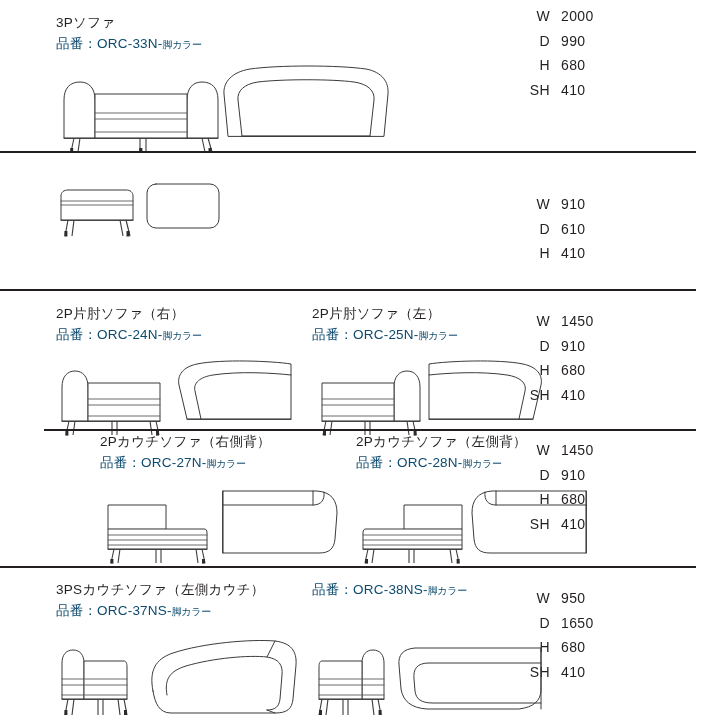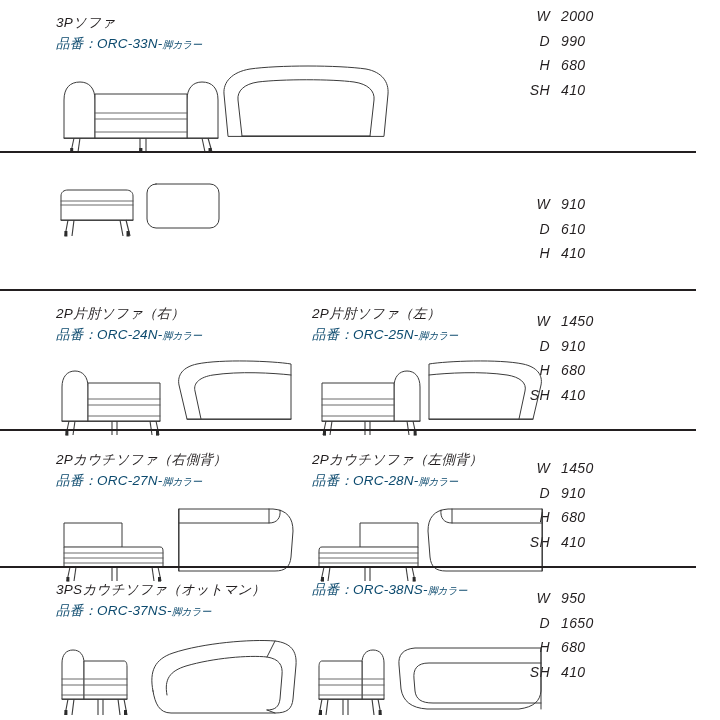--- a/index.html
+++ b/index.html
@@ -13,21 +13,20 @@
     height: 720px;
     font-family: "Liberation Sans", "DejaVu Sans", sans-serif;
     color: #231f20;
     position: relative;
     overflow: hidden;
   }
   .sheet {
     position: relative;
     width: 696px;
     height: 720px;
-    font-style: italic;
   }
 
   
   .row {
     position: relative;
     box-sizing: border-box;
     padding-left: 56px;
     padding-right: 2px;
   }
   .row + .row {
@@ -310,21 +309,21 @@
 
         <svg width="125" height="80" viewBox="0 0 125 80" style="left:367px; top:8px;">
           <path class="ln" d="M110 64 L118 30 C120 20 114 12 100 9 C76 4 24 6 6 9 L6 64 Z"></path>
           <path class="ln" d="M96 64 L102 36 C104 28 97 22 84 20 C58 16 24 18 6 20"></path>
           <path class="ln" d="M6 64 L110 64"></path>
         </svg>
       </div>
     </div>
   </div>
 
-  <div class="row" style="height:137px;padding-top:18px;">
+  <div class="row" style="height:137px;padding-top:0;margin-left:44px;">
     <div class="row-inner">
       <div class="titles">
         <div class="title-col col-a">
           <div class="prod-name">2Pカウチソファ（右側背）</div>
           <div class="prod-code"><span>品番：ORC-27N-</span><span class="suffix">脚カラー</span></div>
         </div>
         <div class="title-col col-b">
           <div class="prod-name">2Pカウチソファ（左側背）</div>
           <div class="prod-code"><span>品番：ORC-28N-</span><span class="suffix">脚カラー</span></div>
         </div>
@@ -399,21 +398,21 @@
           <path class="ln" d="M29 22 L29 8"></path>
         </svg>
       </div>
     </div>
   </div>
 
   <div class="row" style="height:154px;padding-top:11px;">
     <div class="row-inner">
       <div class="titles">
         <div class="title-col col-a">
-          <div class="prod-name">3PSカウチソファ（オットマン）</div>
+          <div class="prod-name">3PSカウチソファ（左側カウチ）</div>
           <div class="prod-code"><span>品番：ORC-37NS-</span><span class="suffix">脚カラー</span></div>
         </div>
         <div class="title-col col-b">
           <div class="prod-code"><span>品番：ORC-38NS-</span><span class="suffix">脚カラー</span></div>
         </div>
       </div>
 
       <div class="dims" style="top:7px;">
         <div class="dim-line">
           <span class="dim-key">W</span>

